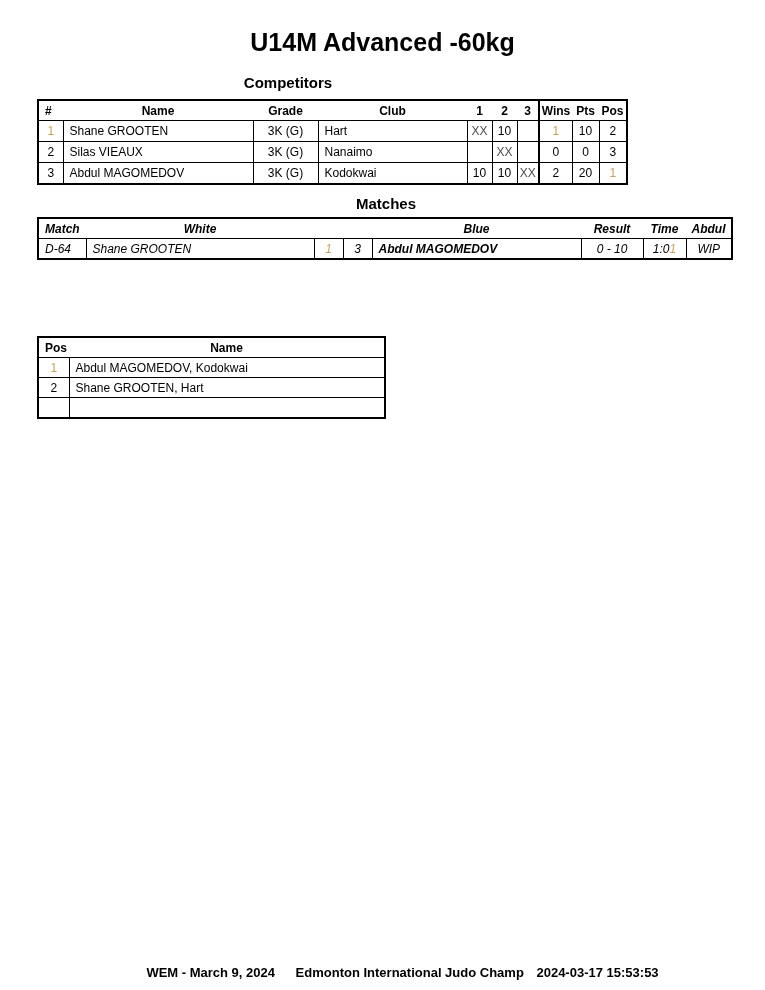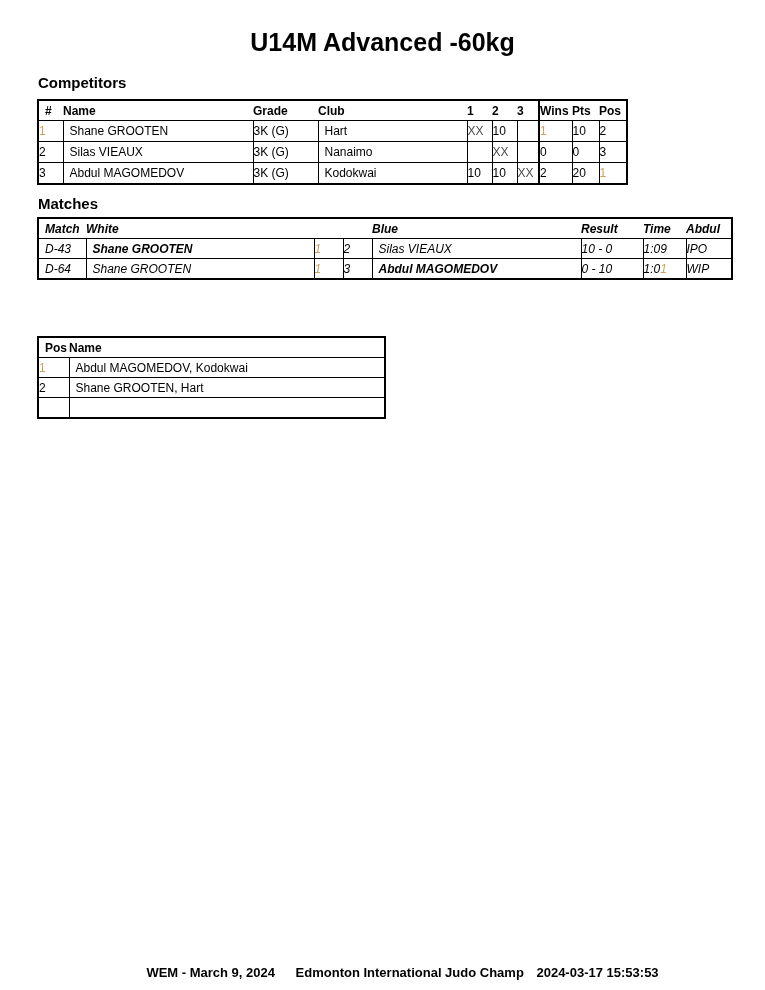--- a/index.html
+++ b/index.html
@@ -5,21 +5,21 @@
   html, body { margin: 0; padding: 0; background: #fff; }
   .page {
     position: relative; width: 765px; height: 990px; background: #fff;
     font-family: "Liberation Sans", sans-serif; color: #000;
   }
   .page-title {
     position: absolute; top: 28px; left: 0; width: 765px;
     text-align: center; font-size: 25px; font-weight: bold; letter-spacing: 0px;
   }
   .caption {
-    position: absolute; font-size: 15px; font-weight: bold;
+    position: absolute; text-align: center; font-size: 15px; font-weight: bold;
   }
   .cap-competitors { top: 74px; left: 38px; width: 500px; }
   .cap-matches     { top: 195px; left: 38px; width: 696px; }
   .cap-results     { top: 314px; left: 38px; width: 360px; }
 
   .tbl-wrap { position: absolute; border: 2px solid #000; background: #fff; }
   .wrap-competitors { top: 99px;  left: 37px; }
   .wrap-matches     { top: 217px; left: 37px; font-style: italic; }
   .wrap-results     { top: 336px; left: 37px; }
 
@@ -30,21 +30,21 @@
   }
   th { border: none; font-weight: bold; height: 19px; }
   td { border: 1px solid #000; height: 20px; }
   .matches-tbl td, .results-tbl td { height: 19px; }
   td:first-child, th:first-child { border-left: none; }
   td:last-child, th:last-child { border-right: none; }
   tr:last-child td { border-bottom: none; }
 
   .sep { border-left: 2px solid #000 !important; margin-top: 33px; }
   .left { text-align: left; padding-left: 6px; }
-  .center { text-align: left; }
+  .center { text-align: center; }
   .gold { color: var(--gold, #C9A35B); }
   .gray { color: var(--gray, #4d4d4d); }
   .bold { font-weight: bold; }
 
   .footer {
     position: absolute; top: 965px; left: 0; width: 765px;
     text-align: center; font-size: 13px; font-weight: bold;
   }
   .footer span { display: inline-block; }
   .footer .gap-a { margin-right: 17px; margin-left: 40px; }
@@ -143,30 +143,20 @@
         <th class="left">Match</th>
         <th class="center">White</th>
         <th></th>
         <th></th>
         <th class="center">Blue</th>
         <th class="center">Result</th>
         <th class="center">Time</th>
         <th class="center">Abdul</th>
       </tr>
       <tr>
-        <td class="left">D-43</td>
-        <td class="left bold">Shane GROOTEN</td>
-        <td class="center gold">1</td>
-        <td class="center">2</td>
-        <td class="left">Silas VIEAUX</td>
-        <td class="center">10 - 0</td>
-        <td class="center"><span>1:09</span><span class="gold"></span></td>
-        <td class="center">IPO</td>
-      </tr>
-      <tr>
         <td class="left">D-64</td>
         <td class="left">Shane GROOTEN</td>
         <td class="center gold">1</td>
         <td class="center">3</td>
         <td class="left bold">Abdul MAGOMEDOV</td>
         <td class="center">0 - 10</td>
         <td class="center"><span>1:0</span><span class="gold">1</span></td>
         <td class="center">WIP</td>
       </tr>
     </tbody>

